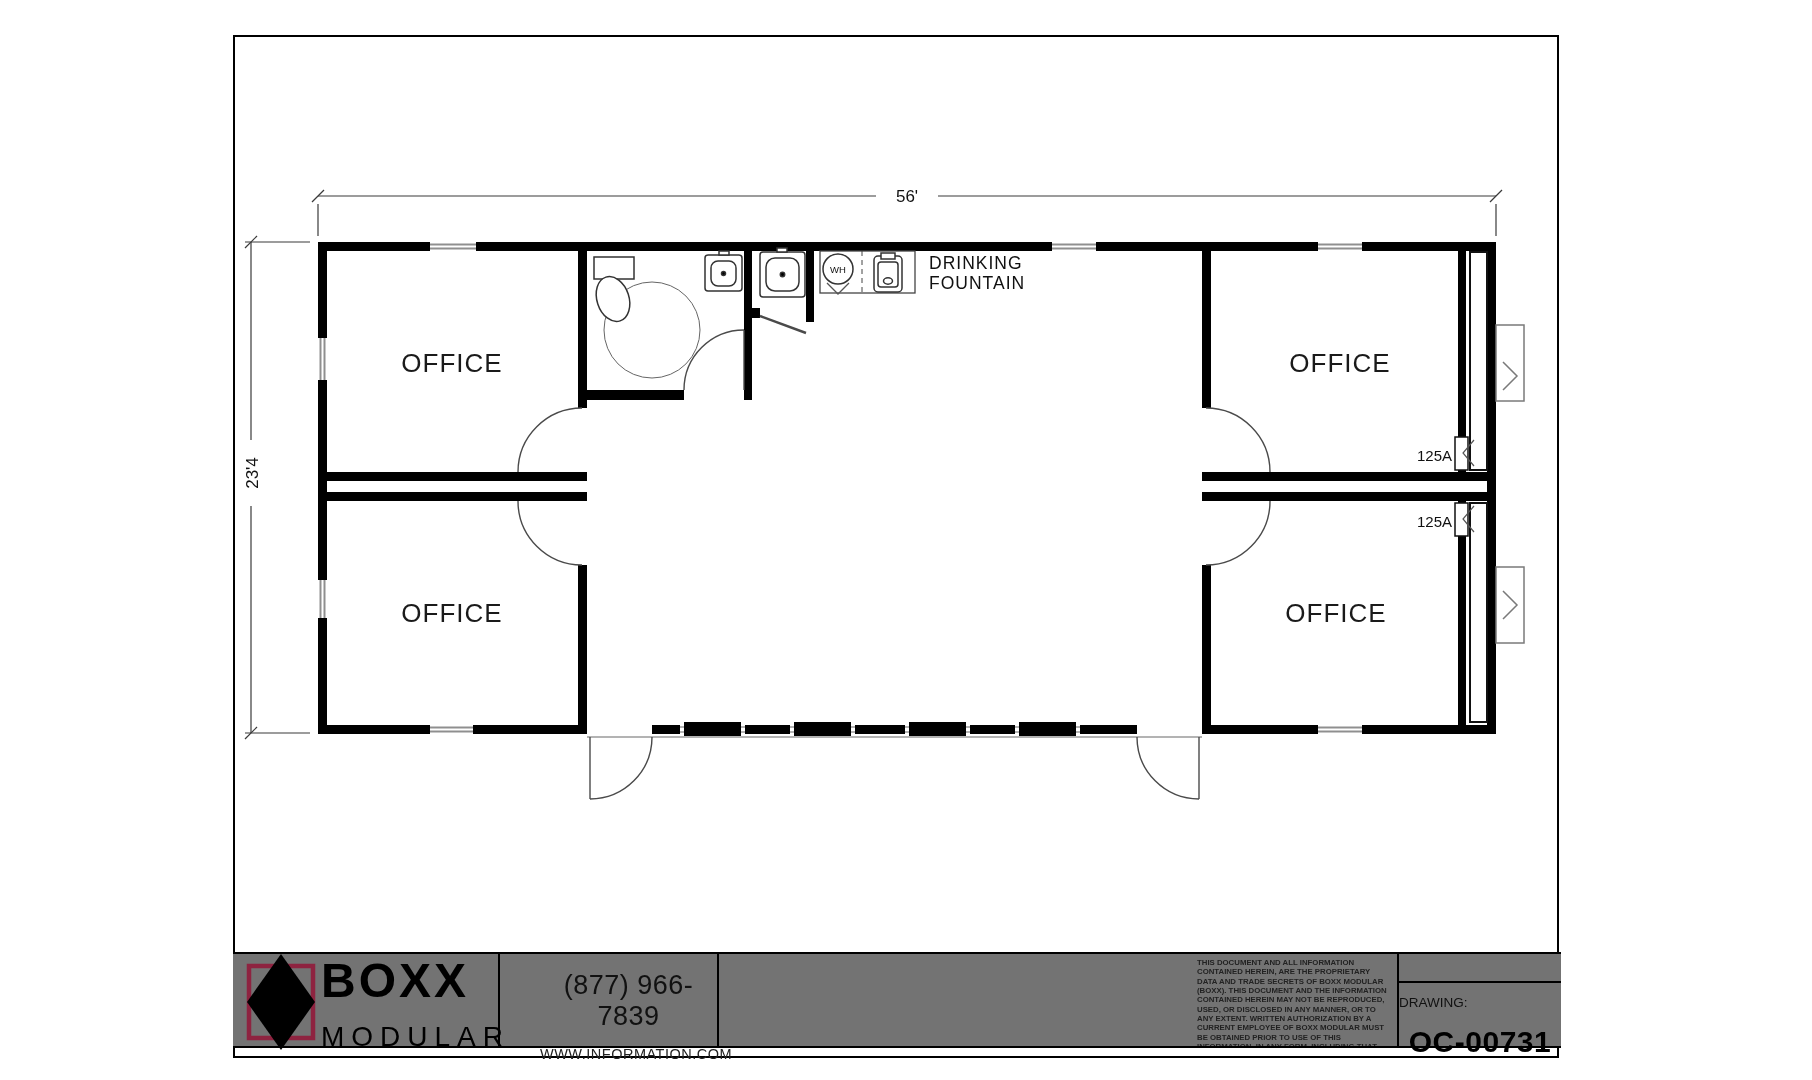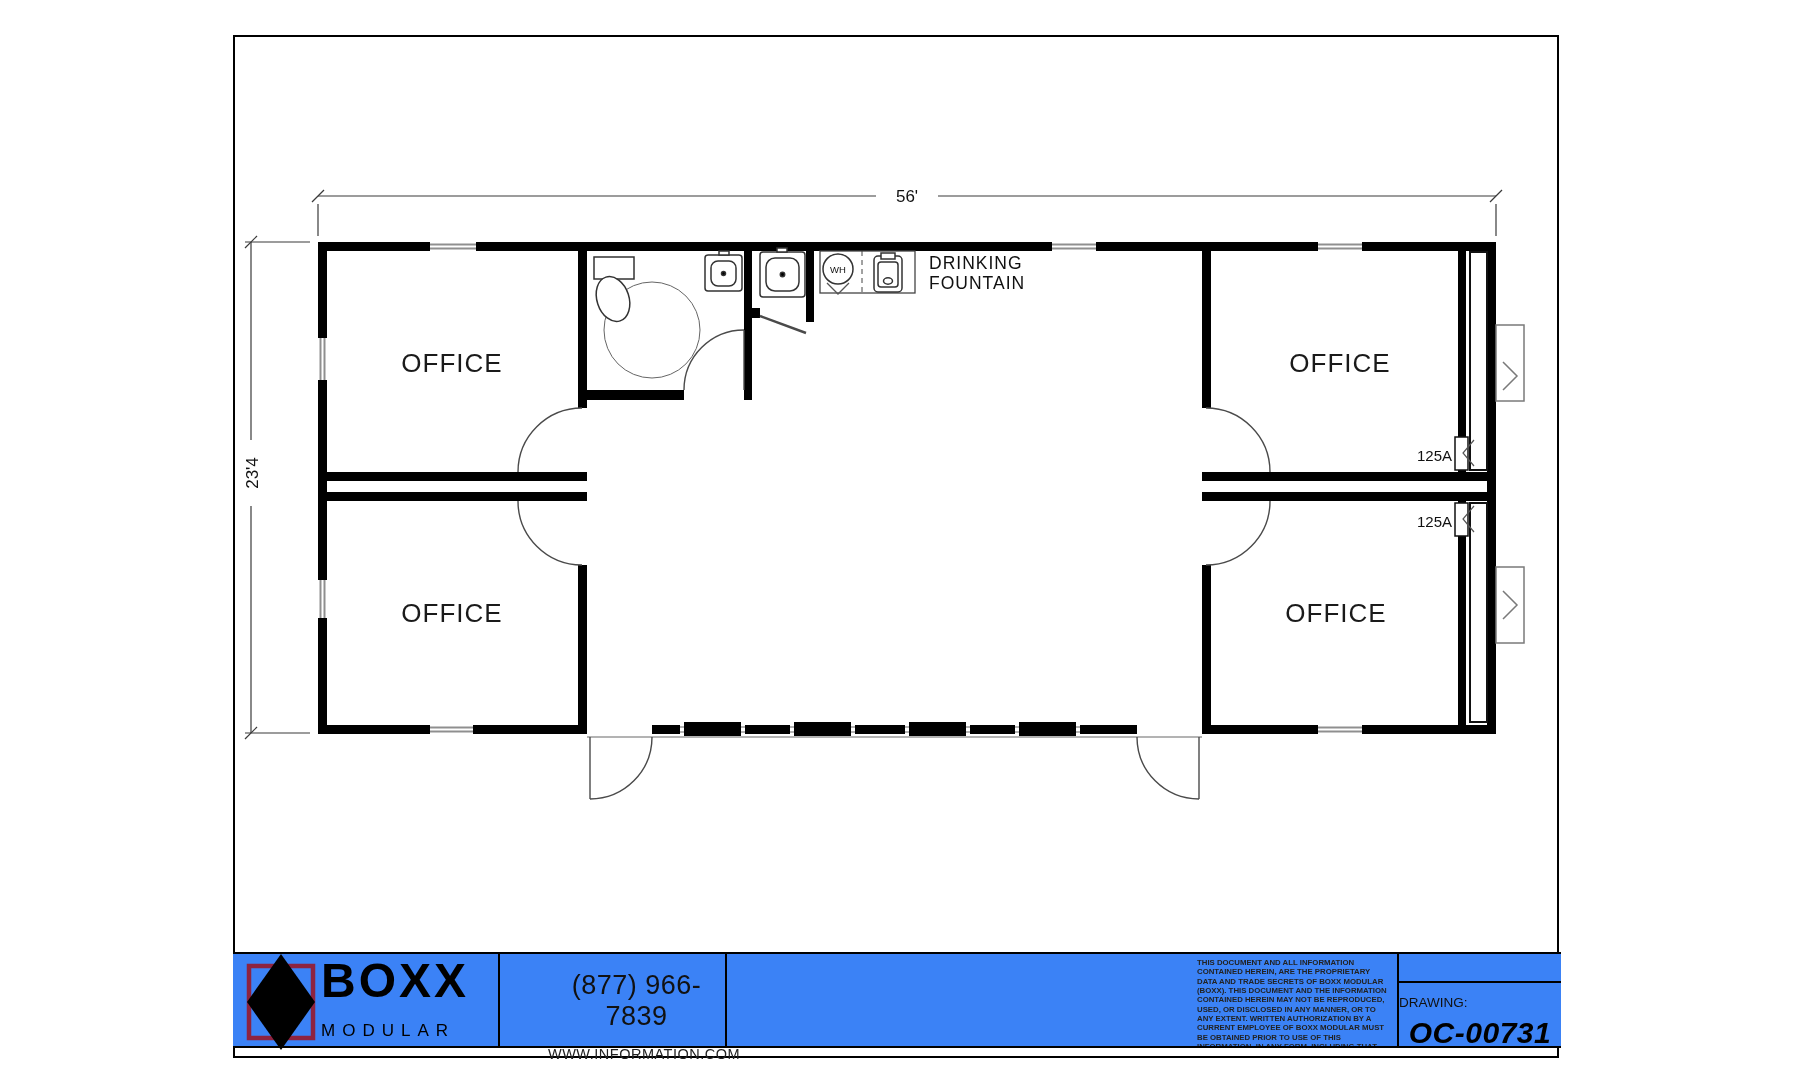--- a/index.html
+++ b/index.html
@@ -1,37 +1,37 @@
 <!DOCTYPE html>
 <html><head>
 <meta charset="utf-8">
 <style>
   html,body{margin:0;padding:0;background:#ffffff;}
   body{width:1812px;height:1080px;position:relative;font-family:"Liberation Sans",sans-serif;color:#111;}
   .sheet-border{position:absolute;left:233px;top:35px;width:1326px;height:1023px;border:2px solid #000;box-sizing:border-box;background:#fff;}
   .plan-svg{position:absolute;left:0;top:0;width:1812px;height:1080px;}
   
-  .title-block{position:absolute;left:233px;top:952px;width:1328px;height:96px;border-top:2px solid #000;border-bottom:2px solid #000;box-sizing:border-box;background:#3b82f6;}
+  .title-block{position:absolute;left:233px;top:952px;width:1328px;height:96px;border-top:2px solid #000;border-bottom:2px solid #000;box-sizing:border-box;background:#737373;}
   .tb-cell{position:absolute;top:0;height:92px;box-sizing:border-box;}
   .tb-logo{left:0;width:267px;border-right:2px solid #000;}
-  .tb-phone{left:267px;width:227px;border-right:2px solid #000;text-align:center;padding-left:48px;}
+  .tb-phone{left:259px;width:227px;border-right:2px solid #000;text-align:center;padding-left:48px;}
   .tb-title{left:494px;width:464px;border-right:2px solid #000;display:flex;align-items:center;justify-content:center;}
   .tb-legal{left:958px;width:208px;border-right:2px solid #000;padding:4px 6px;overflow:hidden;}
   .tb-draw{left:1166px;width:162px;}
   .logo-mark{position:absolute;left:8px;top:-2px;}
   .logo-words{position:absolute;left:88px;top:2px;width:176px;}
   .logo-boxx{font-size:48px;font-weight:900;letter-spacing:3px;line-height:50px;color:#000;}
-  .logo-modular{font-size:17px;font-weight:400;letter-spacing:7px;line-height:30px;color:#000;margin-top:10px;}
+  .logo-modular{font-size:28px;font-weight:400;letter-spacing:7px;line-height:30px;color:#000;margin-top:16px;}
   .phone-number{font-size:27px;font-weight:400;margin-top:16px;letter-spacing:0.5px;}
   .website{font-size:14.5px;margin-top:14px;letter-spacing:0.5px;color:#222;}
   .drawing-title{font-size:27px;color:#000;}
   .legal-text{font-size:7.8px;line-height:1.2;font-weight:600;color:#222;text-align:left;}
   .draw-top{height:29px;border-bottom:2px solid #000;box-sizing:border-box;}
   .draw-caption{font-size:13.5px;text-align:left;margin-top:12px;color:#111;}
-  .draw-number{font-size:30px;font-weight:800;text-align:center;margin-top:6px;letter-spacing:0.5px;color:#000;font-style:italic;}
+  .draw-number{font-size:30px;font-weight:800;text-align:center;margin-top:15px;letter-spacing:0.5px;color:#000;}
   text{font-family:"Liberation Sans",sans-serif;}
 </style>
 </head>
 <body>
 
 <div class="sheet-border"></div>
 
 <svg class="plan-svg" viewBox="0 0 1812 1080">
 
   <g fill="#000">

